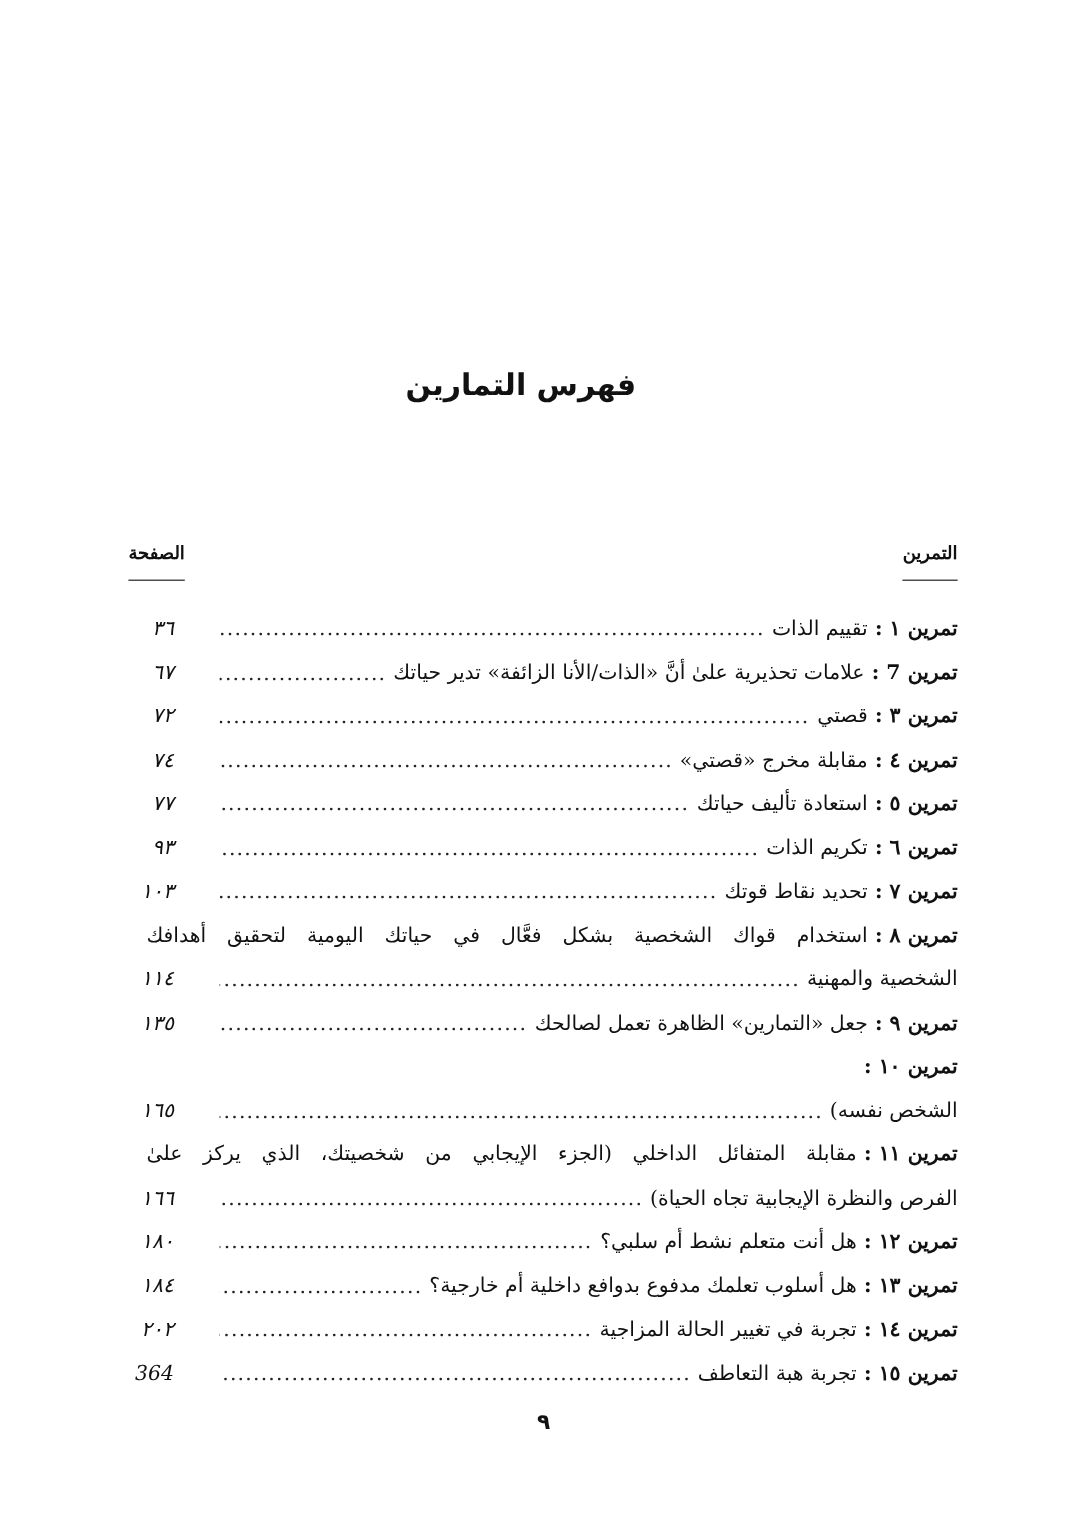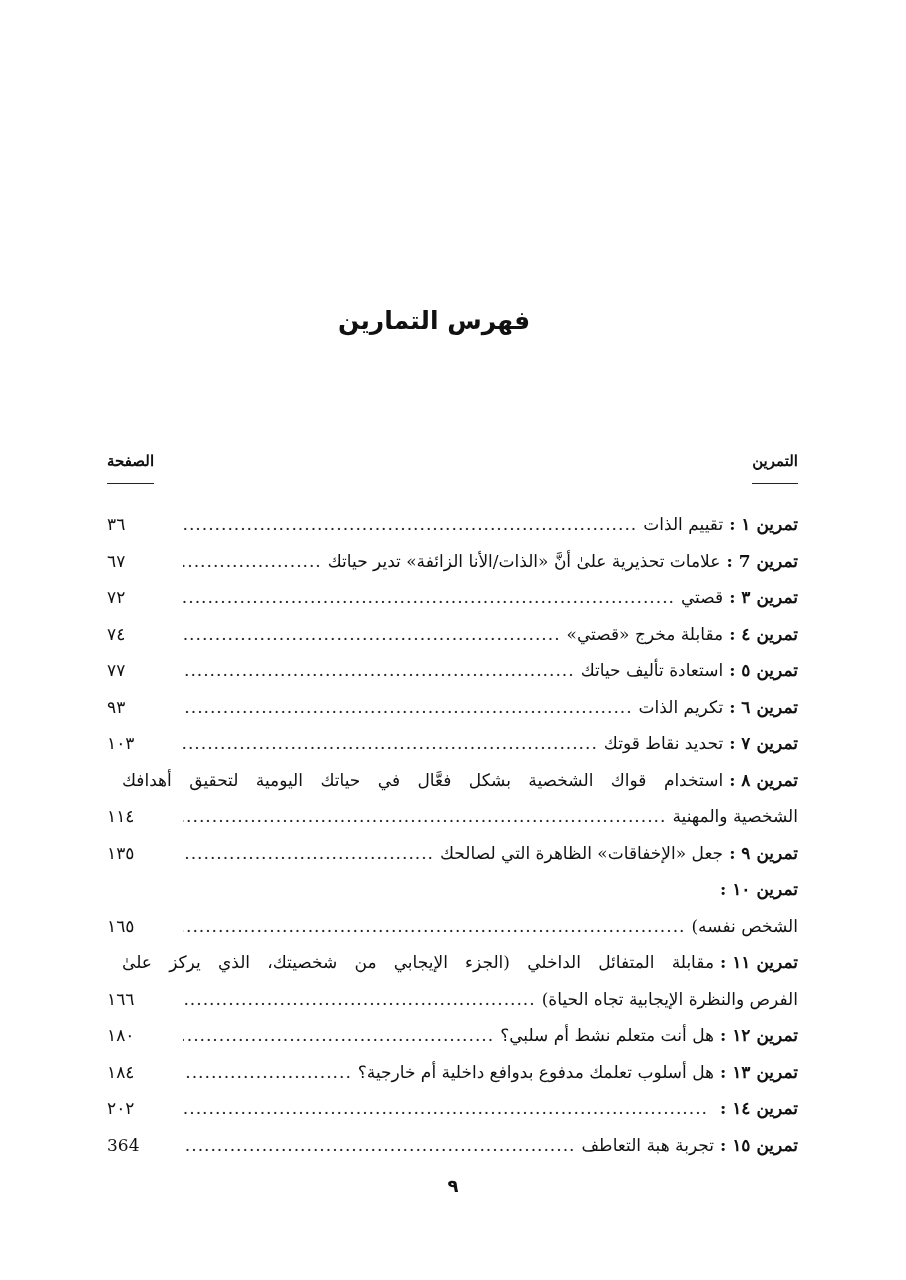--- a/index.html
+++ b/index.html
@@ -31,21 +31,21 @@
   }
   .toc-line .label { font-weight: bold; margin-left: 6px; }
   .toc-line .title { }
   .toc-line .dots {
     flex: 1; overflow: hidden; margin: 0 6px 0 38px;
     color: #222; letter-spacing: 1px;
   }
   .toc-line .dots::before {
     content: "......................................................................................................................................................................................................";
   }
-  .toc-line .pnum { width: 38px; text-align: left; direction: rtl; }
+  .toc-line .pnum { width: 38px; text-align: right; direction: rtl; font-style: italic; }
   .toc-line.full .title { text-align: justify; text-align-last: justify; flex: 1; margin-left: 15px; }
 
   .folio {
     position: absolute; top: 1175px; left: 0; width: 906px;
     text-align: center; font-family: "DejaVu Sans", sans-serif;
     font-weight: bold; font-size: 18px;
   }
 </style>
 </head>
 <body>
@@ -102,21 +102,21 @@
       <span class="label">تمرين ٨ :</span>
       <span class="title">استخدام قواك الشخصية بشكل فعَّال في حياتك اليومية لتحقيق أهدافك</span>
     </div>
     <div class="toc-line">
       <span class="title">الشخصية والمهنية</span>
       <span class="dots"></span>
       <span class="pnum">١١٤</span>
     </div>
     <div class="toc-line">
       <span class="label">تمرين ٩ :</span>
-      <span class="title">جعل «الإخفاقات» الظاهرة التي لصالحك</span>
+      <span class="title">جعل «التمارين» الظاهرة تعمل لصالحك</span>
       <span class="dots"></span>
       <span class="pnum">١٣٥</span>
     </div>
     <div class="toc-line full">
       <span class="label">تمرين ١٠ :</span>
     </div>
     <div class="toc-line">
       <span class="title">الشخص نفسه)</span>
       <span class="dots"></span>
       <span class="pnum">١٦٥</span>
@@ -137,20 +137,21 @@
       <span class="pnum">١٨٠</span>
     </div>
     <div class="toc-line">
       <span class="label">تمرين ١٣ :</span>
       <span class="title">هل أسلوب تعلمك مدفوع بدوافع داخلية أم خارجية؟</span>
       <span class="dots"></span>
       <span class="pnum">١٨٤</span>
     </div>
     <div class="toc-line">
       <span class="label">تمرين ١٤ :</span>
+      <span class="title">تجربة في تغيير الحالة المزاجية</span>
       <span class="dots"></span>
       <span class="pnum">٢٠٢</span>
     </div>
     <div class="toc-line">
       <span class="label">تمرين ١٥ :</span>
       <span class="title">تجربة هبة التعاطف</span>
       <span class="dots"></span>
       <span class="pnum">364</span>
     </div>
   </div>

